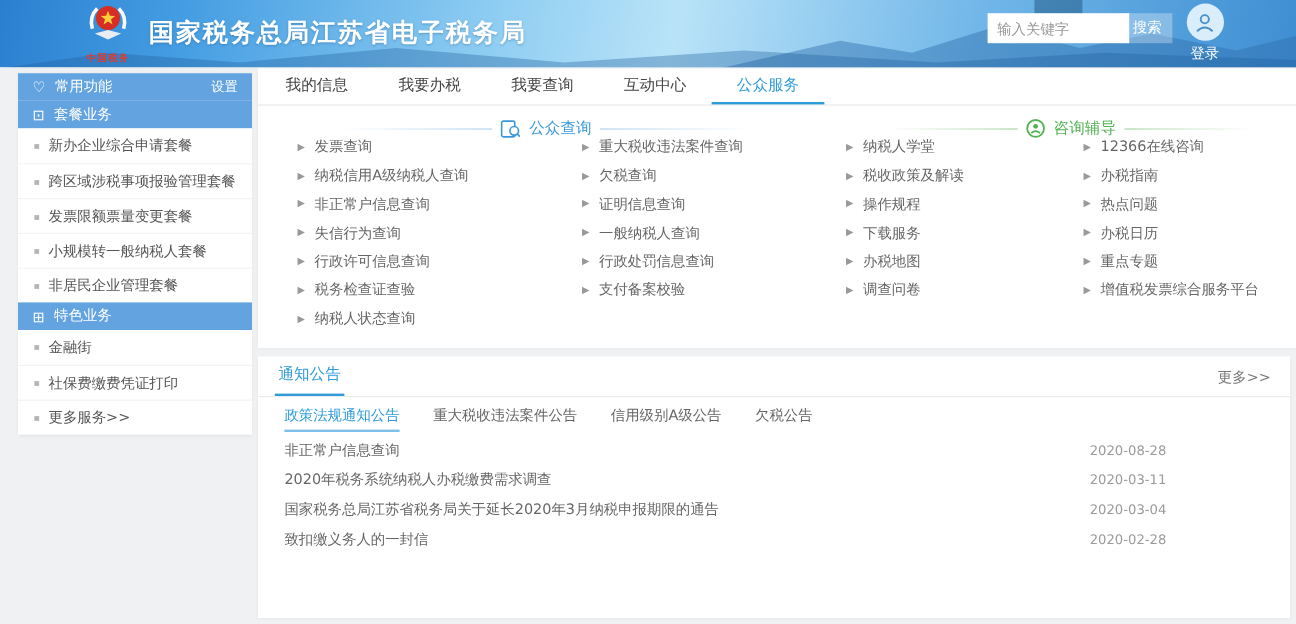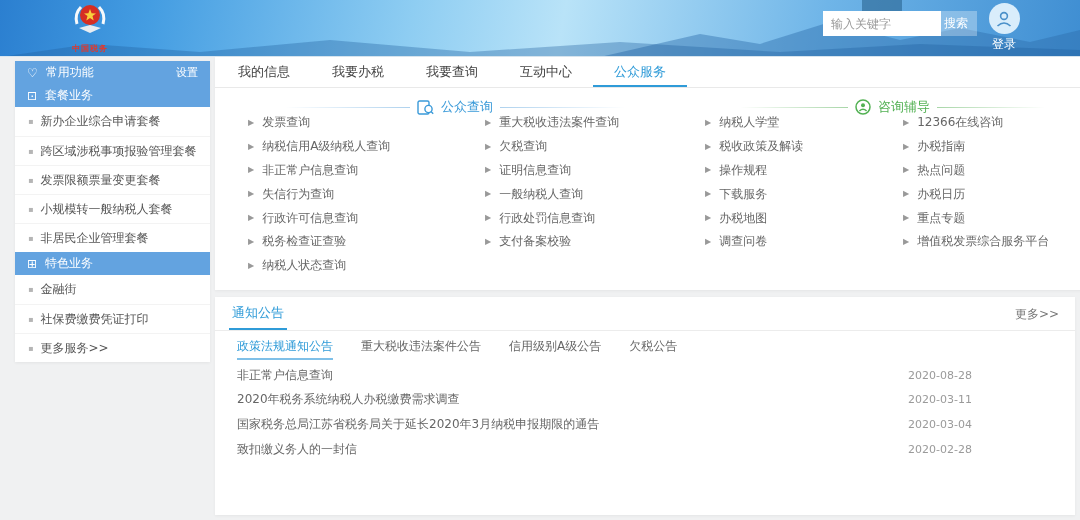--- a/index.html
+++ b/index.html
@@ -127,20 +127,21 @@
   <div class="logo">
     <svg width="38" height="36" viewBox="0 0 38 36">
       <path d="M6,22 Q3,12 10,5" stroke="#f7f9fb" stroke-width="3" fill="none"></path>
       <path d="M32,22 Q35,12 28,5" stroke="#f7f9fb" stroke-width="3" fill="none"></path>
       <path d="M8,26 L19,31 L30,26 L19,23 Z" fill="#e8edf2"></path>
       <circle cx="19" cy="13" r="10" fill="#d62e23"></circle>
       <path d="M19,7 l1.6,4.2 4.4,0.2 -3.5,2.7 1.2,4.3 -3.7,-2.5 -3.7,2.5 1.2,-4.3 -3.5,-2.7 4.4,-0.2 Z" fill="#f8d03c"></path>
     </svg>
     <div class="logo-caption">中国税务</div>
   </div>
+  <div class="site-title">国家税务总局江苏省电子税务局</div>
   <input class="search-input" type="text" placeholder="输入关键字" style="">
   <button class="search-btn">搜索</button>
   <div class="login">
     <div class="login-circle">
       <svg width="20" height="20" viewBox="0 0 20 20">
         <circle cx="10" cy="7" r="3.4" fill="none" stroke="#4a90c9" stroke-width="1.6"></circle>
         <path d="M3.5,17 Q10,11 16.5,17" fill="none" stroke="#4a90c9" stroke-width="1.6"></path>
       </svg>
     </div>
     <div class="login-label">登录</div>

